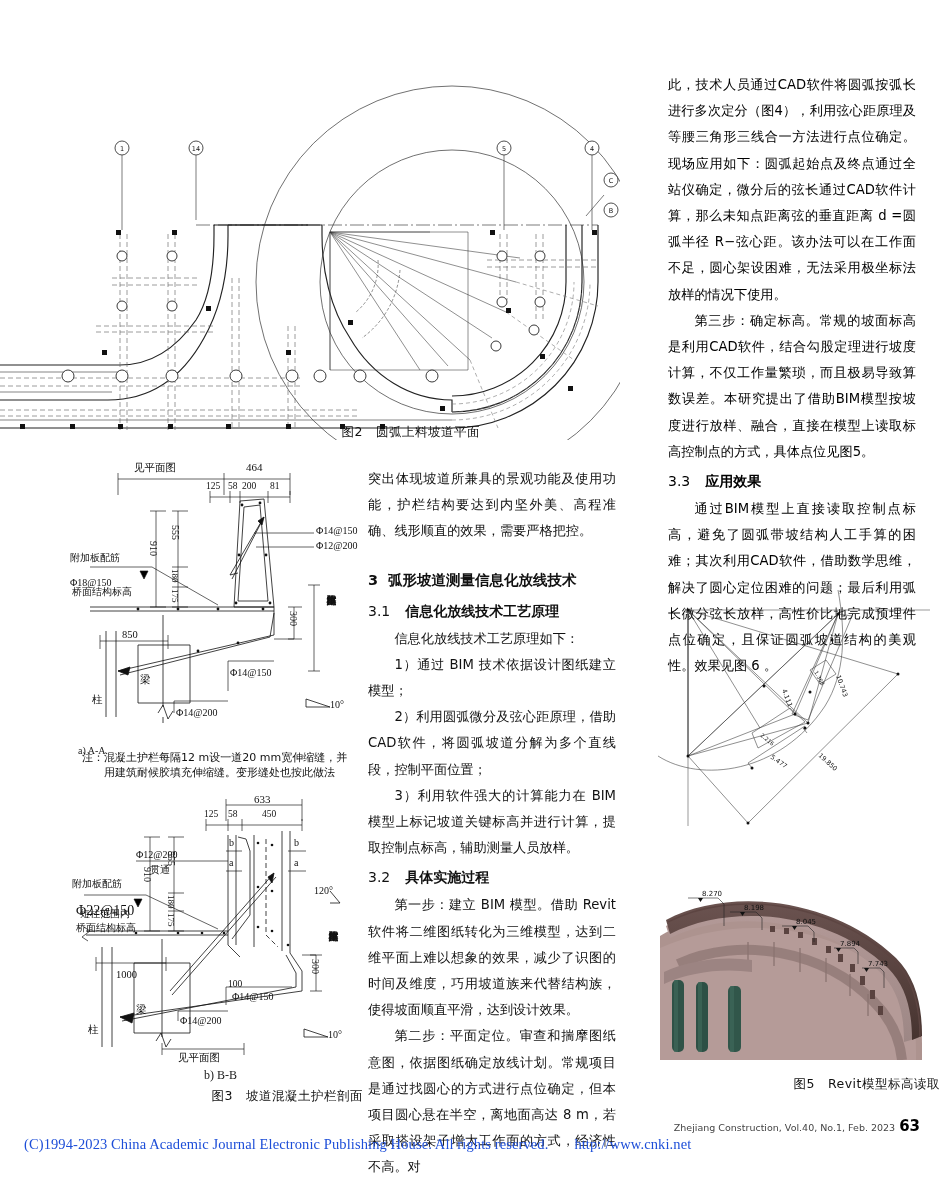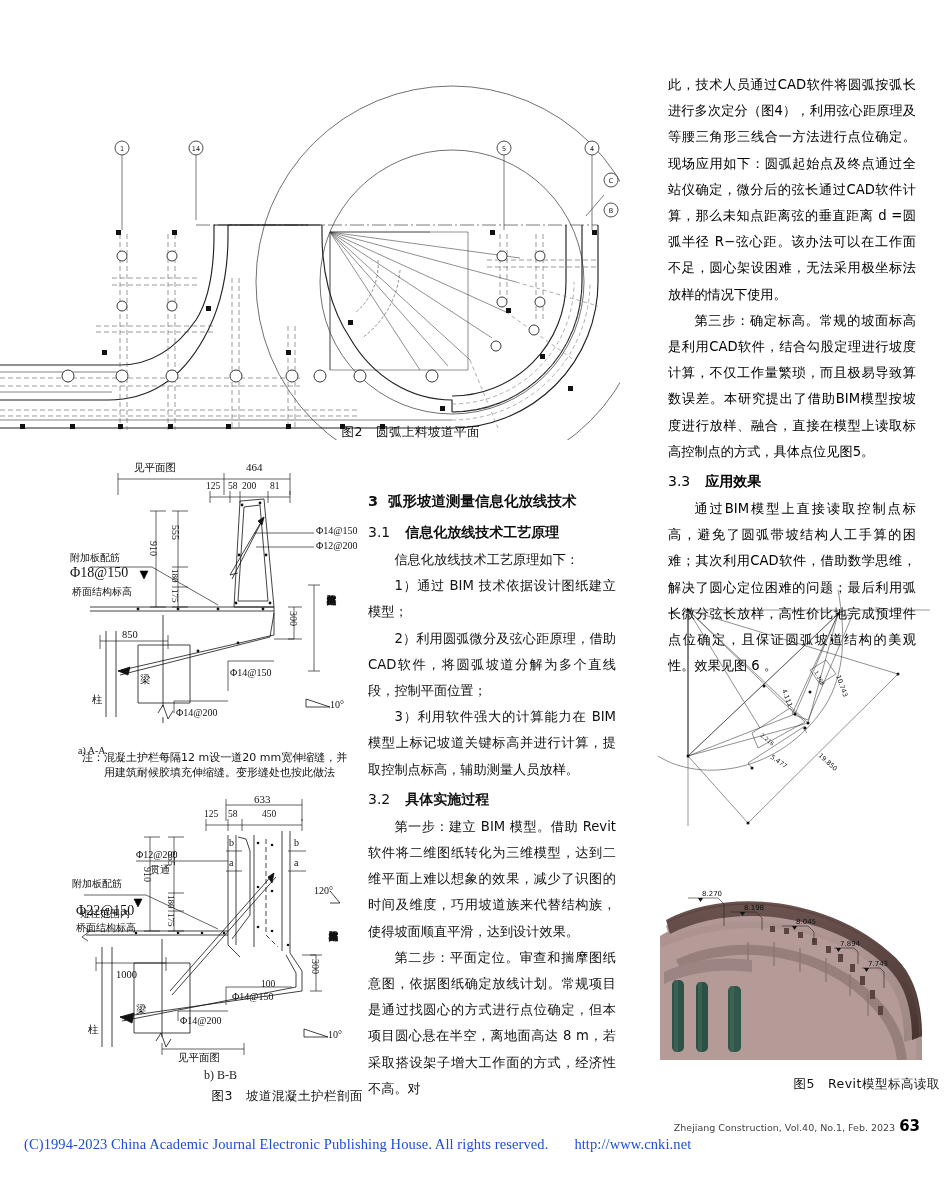--- a/index.html
+++ b/index.html
@@ -375,21 +375,21 @@
       <div class="dtxt" style="left:150px;top:26px;font-size:9.5px;">58</div>
       <div class="dtxt" style="left:164px;top:26px;font-size:9.5px;">200</div>
       <div class="dtxt" style="left:192px;top:26px;font-size:9.5px;">81</div>
       <div class="dtxt vert" style="left:70px;top:86px;font-size:10px;">910</div>
       <div class="dtxt vert" style="left:92px;top:70px;font-size:10px;">555</div>
       <div class="dtxt vert" style="left:92px;top:114px;font-size:9px;">180</div>
       <div class="dtxt vert" style="left:92px;top:134px;font-size:9px;">175</div>
       <div class="dtxt" style="left:44px;top:174px;font-size:10.5px;">850</div>
       <div class="dtxt vert" style="left:210px;top:156px;font-size:10px;">300</div>
       <div class="dtxt cnf" style="left:-8px;top:96px;font-size:10px;">附加板配筋</div>
-      <div class="dtxt" style="left:-8px;top:110px;font-size:14px;">Φ18@150</div>
+      <div class="dtxt" style="left:-8px;top:122px;font-size:10px;">Φ18@150</div>
       <div class="dtxt cnf" style="left:-6px;top:130px;font-size:10px;">桥面结构标高</div>
       <div class="dtxt" style="left:238px;top:70px;font-size:10px;">Φ14@150</div>
       <div class="dtxt" style="left:238px;top:85px;font-size:10px;">Φ12@200</div>
       <div class="dtxt" style="left:152px;top:212px;font-size:10px;">Φ14@150</div>
       <div class="dtxt" style="left:98px;top:252px;font-size:10px;">Φ14@200</div>
       <div class="dtxt cnf" style="left:62px;top:218px;font-size:10.5px;">梁</div>
       <div class="dtxt cnf" style="left:14px;top:238px;font-size:10.5px;">柱</div>
       <div class="dtxt cnf vert" style="left:246px;top:132px;font-size:10px;">根据角度实际放样定</div>
       <div class="dtxt" style="left:252px;top:244px;font-size:10px;">10°</div>
     </div>
@@ -512,21 +512,21 @@
     <div class="dtxt" style="left:176px;top:-2px;font-size:11px;">633</div>
     <div class="dtxt" style="left:126px;top:14px;font-size:9.5px;">125</div>
     <div class="dtxt" style="left:150px;top:14px;font-size:9.5px;">58</div>
     <div class="dtxt" style="left:184px;top:14px;font-size:9.5px;">450</div>
     <div class="dtxt vert" style="left:64px;top:72px;font-size:10px;">910</div>
     <div class="dtxt vert" style="left:88px;top:56px;font-size:10px;">555</div>
     <div class="dtxt vert" style="left:88px;top:100px;font-size:9px;">180</div>
     <div class="dtxt vert" style="left:88px;top:118px;font-size:9px;">175</div>
     <div class="dtxt" style="left:38px;top:174px;font-size:10.5px;font-family:Liberation Serif, serif;">1000</div>
     <div class="dtxt vert" style="left:232px;top:164px;font-size:10px;">300</div>
-    <div class="dtxt" style="left:150px;top:184px;font-size:9.5px;margin-left:33px;">100</div>
+    <div class="dtxt" style="left:150px;top:184px;font-size:9.5px;">100</div>
     <div class="dtxt cnf" style="left:-6px;top:82px;font-size:10px;">附加板配筋</div>
     <div class="dtxt" style="left:-2px;top:108px;font-size:14px;">Φ22@150</div>
     <div class="dtxt cnf" style="left:2px;top:112px;font-size:10px;">短柱范围内</div>
     <div class="dtxt cnf" style="left:-2px;top:126px;font-size:10px;">桥面结构标高</div>
     <div class="dtxt" style="left:58px;top:54px;font-size:10px;">Φ12@200</div>
     <div class="dtxt cnf" style="left:72px;top:68px;font-size:10px;">贯通</div>
     <div class="dtxt" style="left:154px;top:196px;font-size:10px;">Φ14@150</div>
     <div class="dtxt" style="left:102px;top:220px;font-size:10px;">Φ14@200</div>
     <div class="dtxt cnf" style="left:58px;top:208px;font-size:10.5px;">梁</div>
     <div class="dtxt cnf" style="left:10px;top:228px;font-size:10.5px;">柱</div>
@@ -536,20 +536,21 @@
     <div class="dtxt" style="left:216px;top:42px;font-size:10px;">b</div>
     <div class="dtxt" style="left:216px;top:62px;font-size:10px;">a</div>
     <div class="dtxt" style="left:236px;top:90px;font-size:10px;">120°</div>
     <div class="dtxt" style="left:250px;top:234px;font-size:10px;">10°</div>
     <div class="dtxt cnf vert" style="left:248px;top:128px;font-size:10px;">根据角度实际放样定</div>
   </div>
   <div class="abs" id="figB-label">b) B-B</div>
   <div class="abs fig-caption" id="fig3-cap">图3　坡道混凝土护栏剖面</div>
 
   <div class="abs" id="midcol">
+    <p>突出体现坡道所兼具的景观功能及使用功能，护栏结构要达到内坚外美、高程准确、线形顺直的效果，需要严格把控。</p>
     <div class="spacer"></div>
     <p class="h2"><span class="num">3</span><span>弧形坡道测量信息化放线技术</span></p>
     <p class="h3"><span class="num">3.1</span><span>信息化放线技术工艺原理</span></p>
     <p class="ind">信息化放线技术工艺原理如下：</p>
     <p class="ind">1）通过 BIM 技术依据设计图纸建立模型；</p>
     <p class="ind">2）利用圆弧微分及弦心距原理，借助CAD软件，将圆弧坡道分解为多个直线段，控制平面位置；</p>
     <p class="ind">3）利用软件强大的计算能力在 BIM 模型上标记坡道关键标高并进行计算，提取控制点标高，辅助测量人员放样。</p>
     <p class="h3"><span class="num">3.2</span><span>具体实施过程</span></p>
     <p class="ind">第一步：建立 BIM 模型。借助 Revit 软件将二维图纸转化为三维模型，达到二维平面上难以想象的效果，减少了识图的时间及维度，巧用坡道族来代替结构族，使得坡面顺直平滑，达到设计效果。</p>
     <p class="ind">第二步：平面定位。审查和揣摩图纸意图，依据图纸确定放线计划。常规项目是通过找圆心的方式进行点位确定，但本项目圆心悬在半空，离地面高达 8 m，若采取搭设架子增大工作面的方式，经济性不高。对</p>

